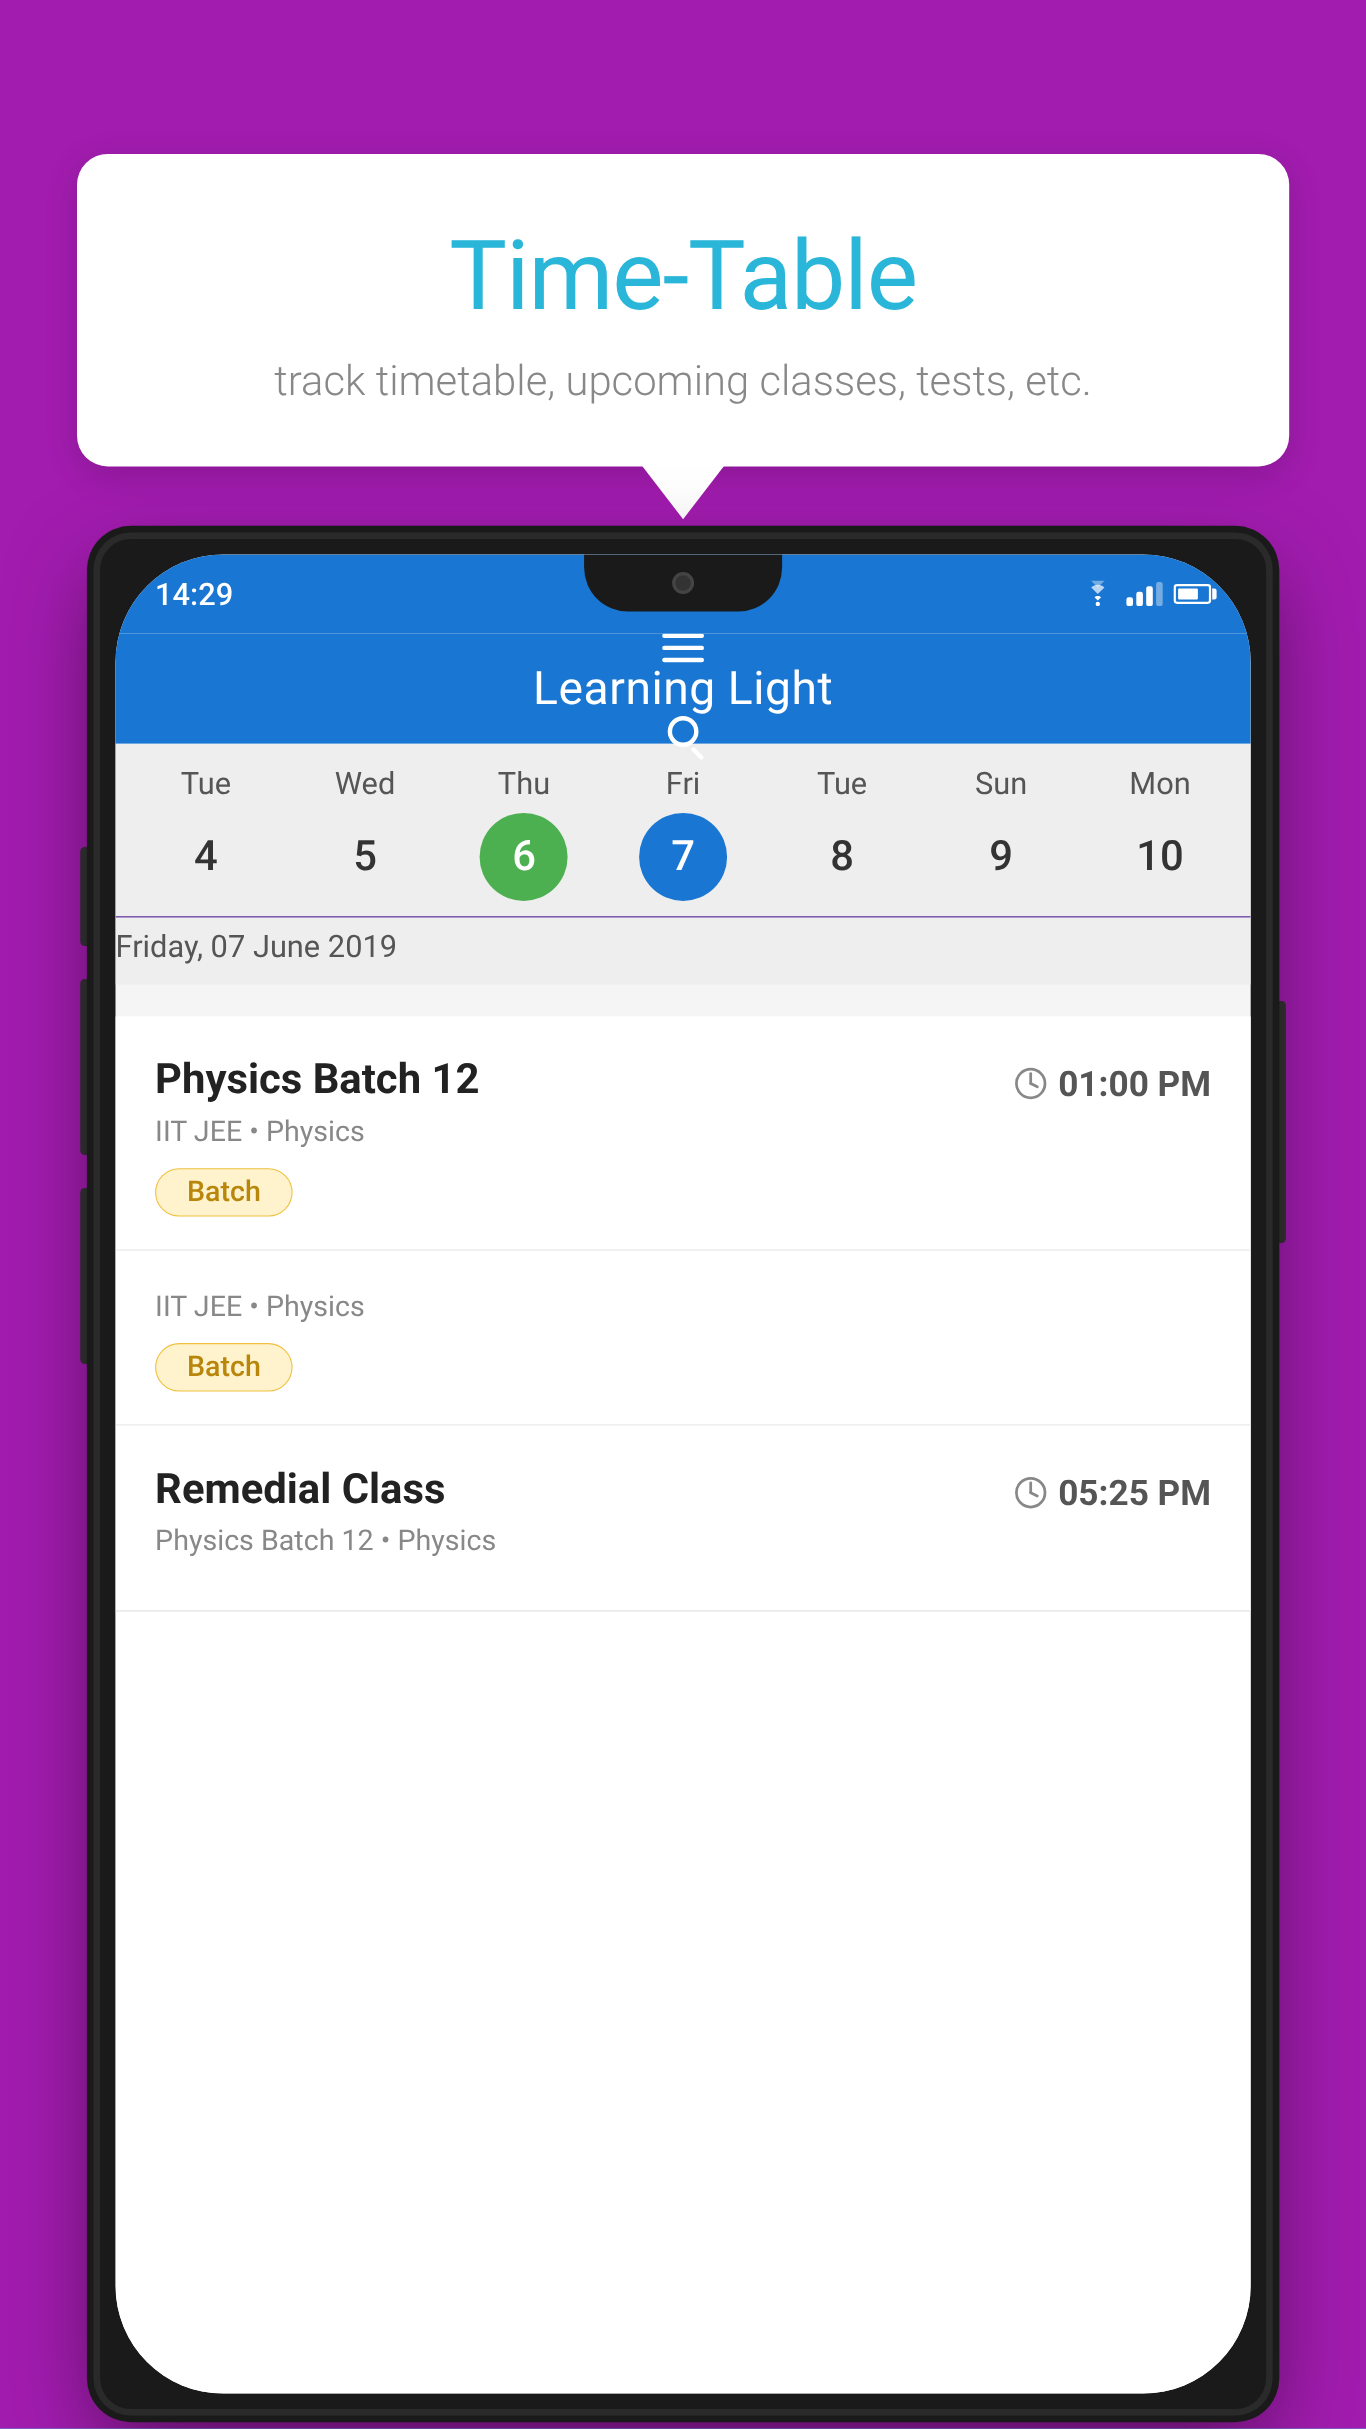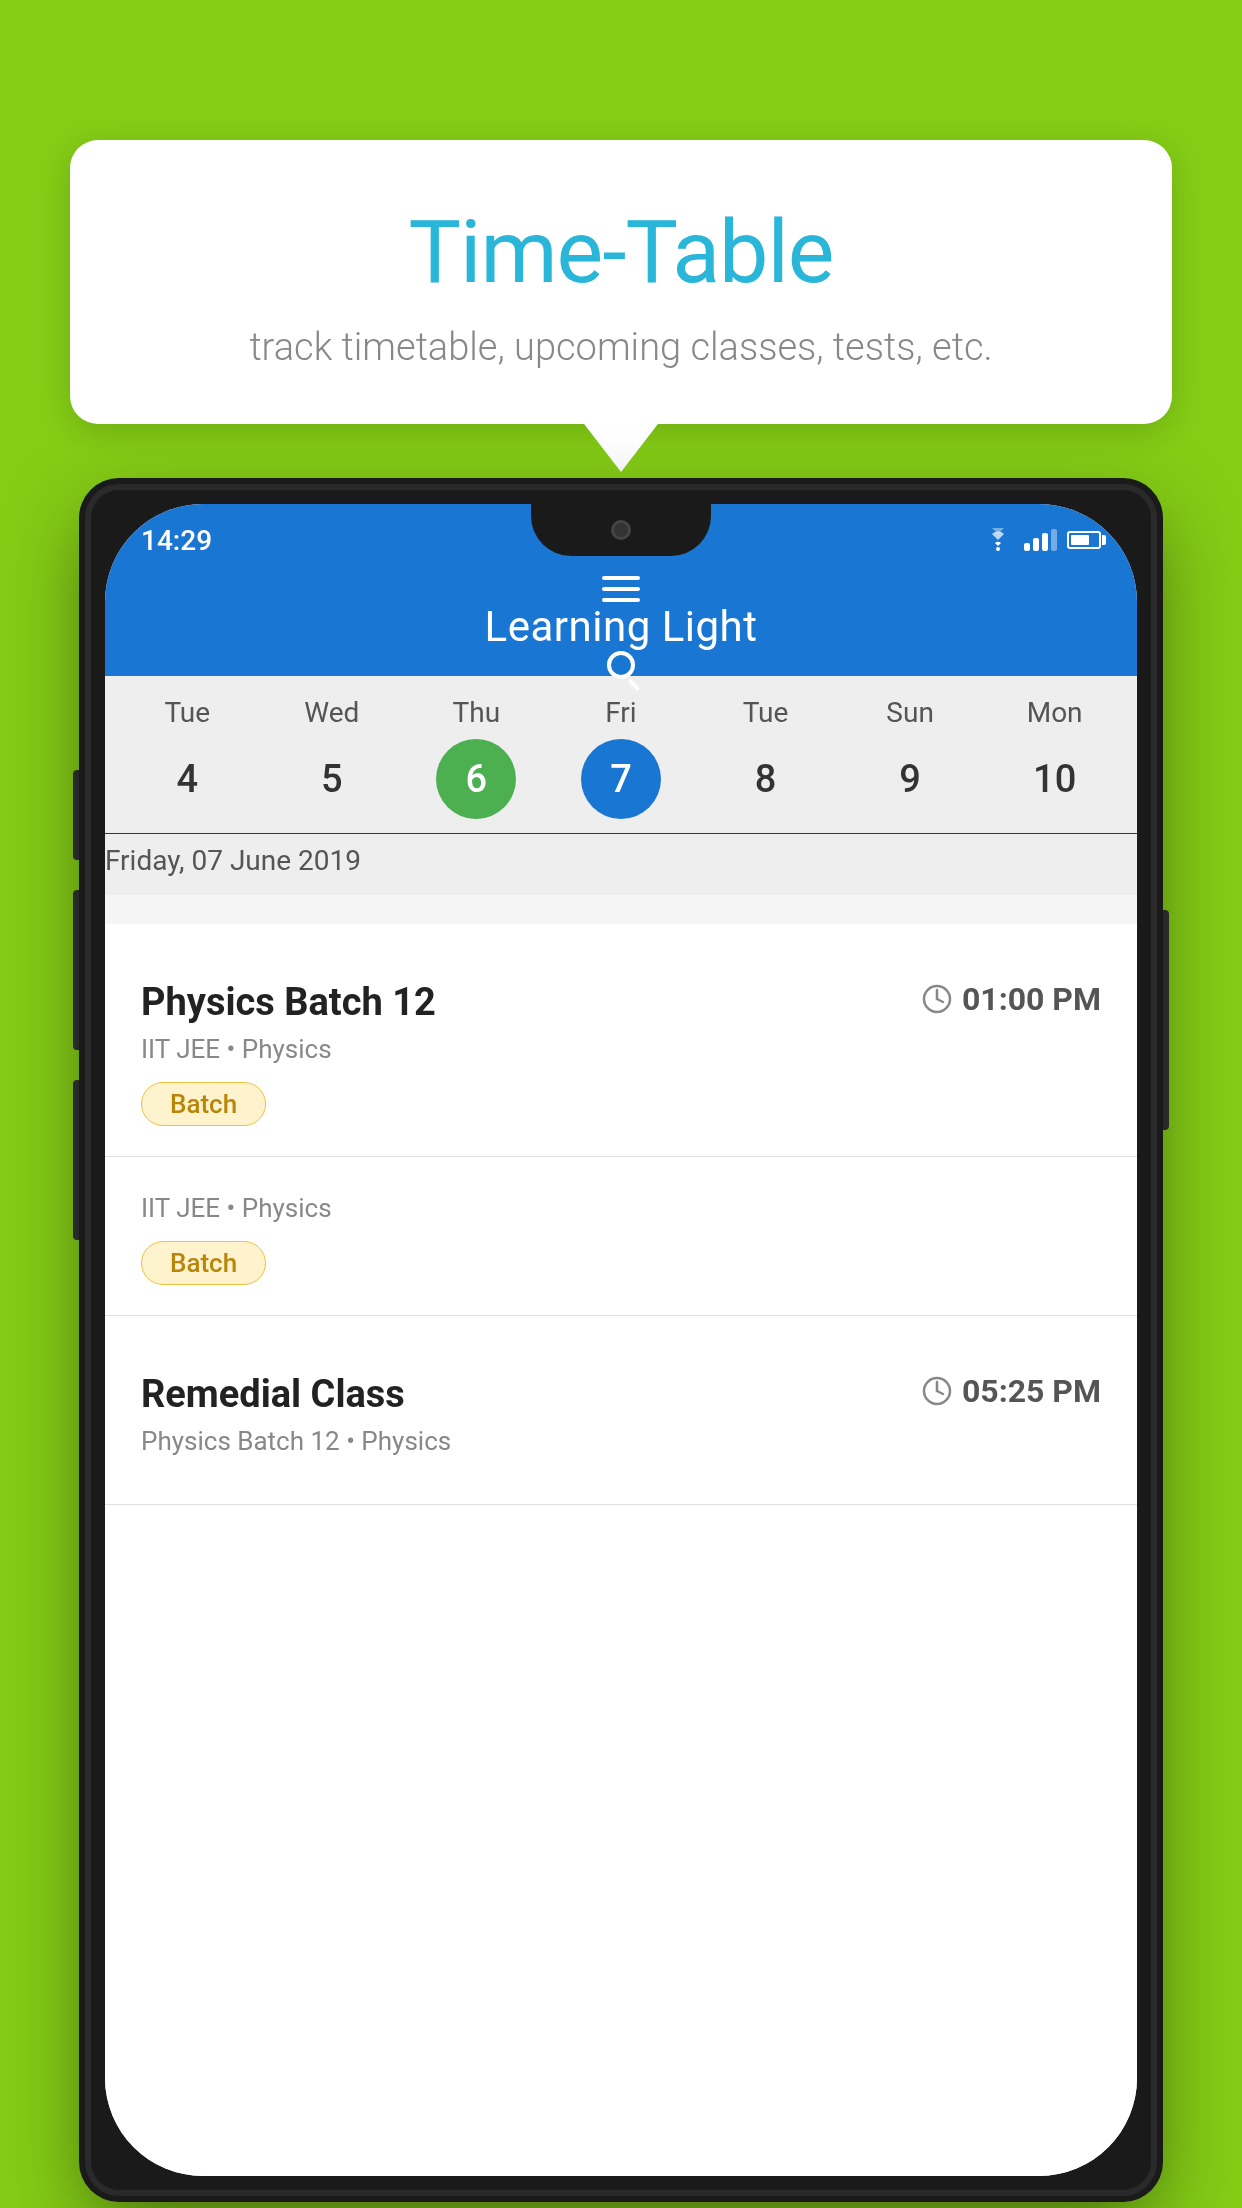--- a/index.html
+++ b/index.html
@@ -362,24 +362,23 @@
     }
 
     .class-item {
       padding: 36px 36px 30px;
       border-bottom: 1px solid #e0e0e0;
       background: white;
     }
 
     .class-item-header {
       display: flex;
-      align-items: flex-start;
+      align-items: flex-end;
       justify-content: space-between;
       margin-bottom: 10px;
-      margin-top: 20px;
     }
 
     .class-name {
       font-size: 38px;
       font-weight: 700;
       color: #222;
     }
 
     .class-time {
       display: flex;
@@ -403,21 +402,21 @@
       border: 1.5px solid #F0C040;
       border-radius: 30px;
       padding: 6px 28px;
       font-size: 26px;
       font-weight: 500;
     }
   </style>
 </head>
 <body>
 
-<div style="width:100%;height:100%;background:#84cc16;position:relative;">
+<div style="width:100%;height:100%;background:#a21caf;position:relative;">
 
   <div class="tooltip-card">
     <div class="tooltip-title">Time-Table</div>
     <div class="tooltip-subtitle">track timetable, upcoming classes, tests, etc.</div>
   </div>
 
   <div class="phone-container">
 
     <div class="side-btn-left"></div>
     <div class="side-btn-left2"></div>

